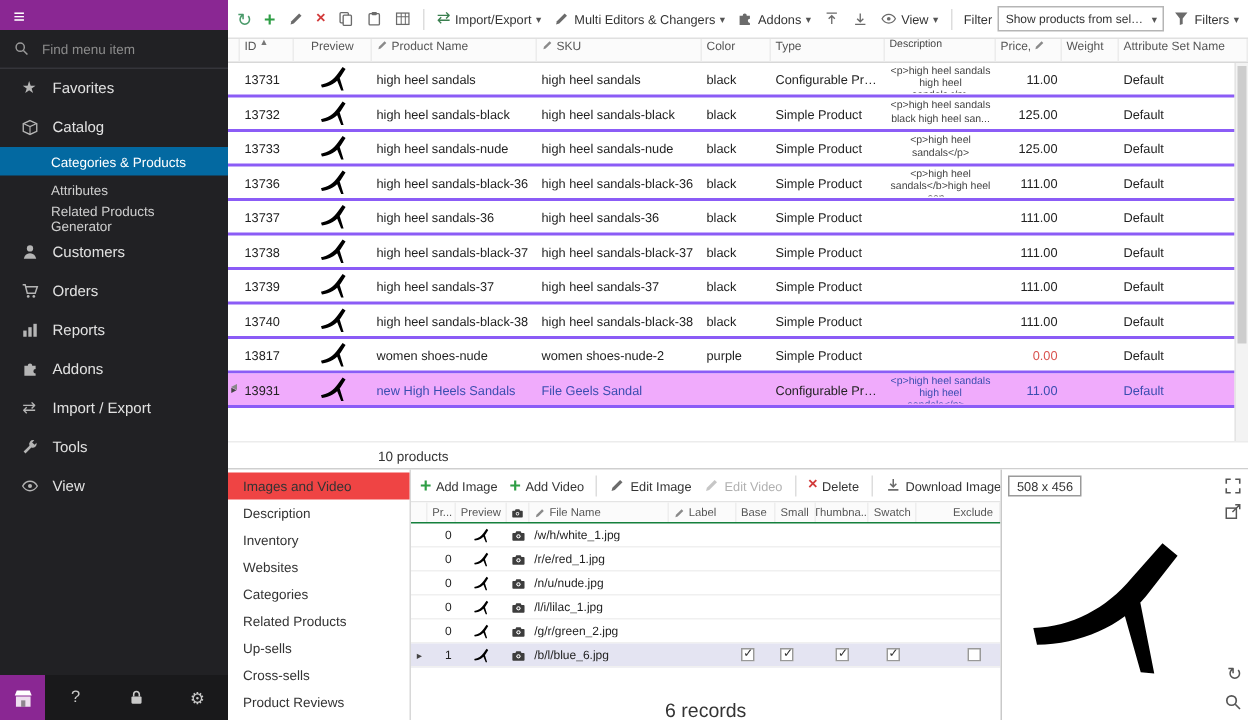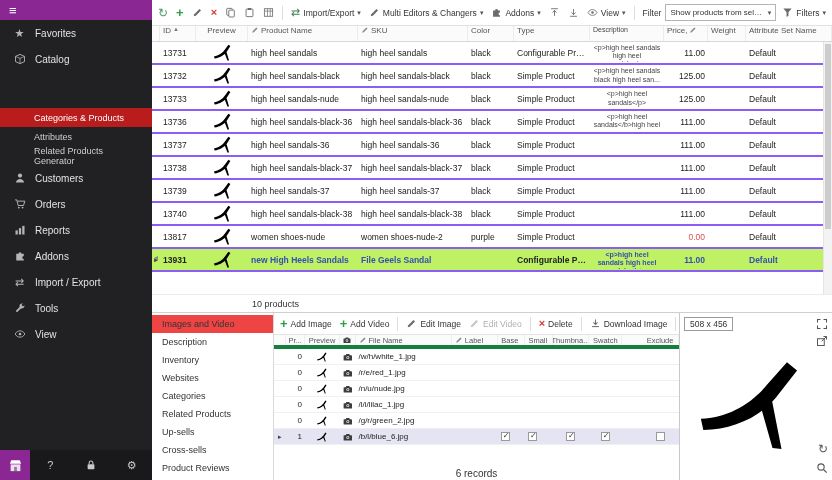--- a/index.html
+++ b/index.html
@@ -12,21 +12,21 @@
   .sb-top{height:20px;background:#8a2793;display:flex;align-items:center;padding:0 9px;color:#fff;}
   .hamb{font-size:13px;cursor:pointer;}
   .sb-search{height:26px;display:flex;align-items:center;gap:6px;padding:0 9px;border-bottom:1px solid #35353a;}
   .sb-search svg{width:11px;height:11px;color:#9a9a9a;flex:0 0 auto;}
   .sb-search input{background:transparent;border:none;outline:none;color:#bbb;font-size:9px;width:104px;font-family:inherit;}
   .sb-search input::placeholder{color:#8c8c8c;}
   .sb-item{height:26px;display:flex;align-items:center;gap:9px;padding:0 13px;font-size:10px;color:#e2e2e2;cursor:pointer;}
   .sb-ic{width:13px;display:flex;justify-content:center;color:#b5b5b5;font-size:11px;line-height:1;}
   .sb-ic svg{width:12px;height:12px;}
   .sb-sub{height:19px;display:flex;align-items:center;padding:0 8px 0 34px;font-size:9px;color:#cfcfcf;cursor:pointer;}
-  .sb-sub.sel{background:#b91c1c;color:#fff;margin-top:36px;}
+  .sb-sub.sel{background:#0369a1;color:#fff;}
   .sb-bottom{position:absolute;bottom:0;left:0;right:0;height:30px;background:#19191b;display:flex;align-items:center;}
   .sb-store{width:30px;height:30px;background:#8a2793;display:flex;align-items:center;justify-content:center;cursor:pointer;}
   .sb-store svg{width:15px;height:15px;color:#fff;}
   .sb-mini{flex:1;display:flex;justify-content:center;align-items:center;color:#c9c9c9;font-size:11px;cursor:pointer;}
   .sb-mini svg{width:12px;height:12px;color:#c9c9c9;}
 
   
   .main{position:absolute;left:152px;top:0;right:0;height:312px;display:flex;flex-direction:column;background:#fff;}
   .toolbar{height:26px;display:flex;align-items:center;gap:4px;padding:0 4px;border-bottom:1px solid #e0e0e0;
     font-size:8.5px;color:#333;white-space:nowrap;flex:0 0 auto;}
@@ -61,64 +61,64 @@
   .w-id{width:36px;}
   .w-prev{width:52px;display:flex;justify-content:center;}
   .w-name{width:110px;}
   .w-sku{width:110px;}
   .w-color{width:46px;}
   .w-type{width:76px;}
   .w-desc{width:74px;font-size:7px;white-space:normal;line-height:1.15;text-align:center;color:#444;max-height:18px;}
   .w-price{width:44px;text-align:right;}
   .w-weight{width:38px;}
   .w-attr{flex:1;}
-  .g-row.sel{background:#bef264;font-weight:bold;}
+  .g-row.sel{background:#f0abfc;}
   .g-row.sel .w-name,.g-row.sel .w-sku,.g-row.sel .w-desc,.g-row.sel .w-price,.g-row.sel .w-attr{color:#3a4db0;}
   .w-price.red{color:#d9534f;}
   .rowmark{visibility:hidden;font-size:7px;color:#444;}
   .rowmark.show{visibility:visible;}
   .shoe{width:21px;height:21px;}
   .vscroll{position:absolute;right:0;top:16px;bottom:0;width:9px;background:#f3f3f3;border-left:1px solid #e4e4e4;}
   .vthumb{position:absolute;top:2px;left:1px;width:6px;height:185px;background:#cdcdcd;cursor:pointer;}
   .statusbar{height:18px;flex:0 0 auto;display:flex;align-items:center;padding-left:100px;font-size:9px;color:#333;border-top:1px solid #ececec;}
   .split-handle{position:absolute;left:0;top:222px;width:8px;height:18px;display:flex;align-items:center;justify-content:center;
     font-size:8px;color:#888;cursor:pointer;}
 
   
   .bottom{position:absolute;left:152px;right:0;top:312px;bottom:0;display:flex;border-top:1px solid #cfcfcf;background:#fff;}
   .tabs{width:122px;border-right:1px solid #d8d8d8;padding-top:2px;flex:0 0 auto;}
   .tab{height:18px;display:flex;align-items:center;padding:0 10px;font-size:9px;color:#333;cursor:pointer;}
   .tab.selected{background:#ef4444;}
   .images{flex:1;display:flex;flex-direction:column;min-width:0;}
   .img-toolbar{height:22px;display:flex;align-items:center;gap:4px;padding:0 4px;font-size:8.5px;
     border-bottom:1px solid #e4e4e4;white-space:nowrap;flex:0 0 auto;}
-  .ig-head{display:flex;height:14px;font-size:7.5px;color:#555;border-bottom:4px solid #15803d;align-items:center;background:#fbfbfb;}
+  .ig-head{display:flex;height:14px;font-size:7.5px;color:#555;border-bottom:1px solid #15803d;align-items:center;background:#fbfbfb;}
   .ig-head .c{display:flex;align-items:center;gap:2px;border-right:1px solid #eee;height:100%;}
   .ig-head .c svg{width:8px;height:8px;}
   .ig-row{display:flex;height:16px;align-items:center;font-size:8px;color:#222;border-bottom:1px solid #f0f0f0;cursor:pointer;}
   .ig-row.sel{background:#e4e4f2;}
   .iw-gut{width:12px;display:flex;justify-content:center;padding:0;}
   .iw-pos{width:20px;text-align:right;}
   .iw-prev{width:36px;display:flex;justify-content:center;}
   .iw-cam{width:16px;display:flex;justify-content:center;}
   .iw-cam svg{width:10px;height:10px;color:#3d3d3d;}
   .iw-file{width:100px;}
   .iw-label{width:48px;}
   .iw-base,.iw-small{width:28px;display:flex;justify-content:flex-start;}
   .iw-thumb{width:38px;display:flex;justify-content:center;}
   .iw-swatch{width:34px;display:flex;justify-content:center;}
   .iw-excl{width:38px;display:flex;justify-content:center;margin-left:20px;}
   .ishoe{width:12px;height:12px;}
   .cb{width:9px;height:9px;border:1px solid #999;background:#fff;position:relative;display:inline-block;}
   .cb[data-state="none"]{visibility:hidden;}
   .cb[data-state="checked"]::after{content:"\2713";position:absolute;top:-2px;left:0.5px;font-size:8px;color:#333;}
-  .img-footer{margin-top:auto;height:14px;display:flex;justify-content:center;align-items:center;font-size:10px;color:#333;flex:0 0 auto;}
+  .img-footer{margin-top:auto;height:14px;display:flex;justify-content:center;align-items:center;font-size:13px;color:#333;flex:0 0 auto;}
 
   
-  .preview{width:153px;border-left:1px solid #c9c9c9;position:relative;background:#fff;flex:0 0 auto;}
+  .preview{width:165px;border-left:1px solid #c9c9c9;position:relative;background:#fff;flex:0 0 auto;}
   .size-box{position:absolute;top:4px;left:4px;border:1px solid #9a9a9a;font-size:8.5px;padding:1px 5px;color:#333;background:#fff;}
   .pv-ic{position:absolute;right:4px;color:#555;cursor:pointer;display:flex;}
   .pv-ic svg{width:12px;height:12px;}
   .pv-expand{top:5px;}
   .pv-ext{top:22px;}
   .pv-rotate{bottom:24px;font-size:12px;}
   .pv-zoom{bottom:6px;}
   .pv-shoe{position:absolute;left:12px;top:24px;width:116px;height:130px;transform:rotate(6deg);}
   .hidden-sprite{position:absolute;width:0;height:0;overflow:hidden;}
 </style>
@@ -219,20 +219,26 @@
       <path d="M6 44C20 42 32 34 40 22L50 8l6 4-10 16C38 40 24 48 8 50zM44 30l8 26h-5l-8-20z"></path>
     </symbol>
 </svg>
 
 <div class="app">
 
   <aside class="sidebar">
     <div class="sb-top">
       <span class="hamb">≡</span>
     </div>
+    <div class="sb-search">
+      <svg>
+          <use href="#i-search"></use>
+        </svg>
+      <input placeholder="Find menu item" style="">
+    </div>
     <nav>
       <div class="sb-item">
         <span class="sb-ic">★</span>
         <span>Favorites</span>
       </div>
       <div class="sb-item">
         <span class="sb-ic">
             <svg>
               <use href="#i-cube"></use>
             </svg>

